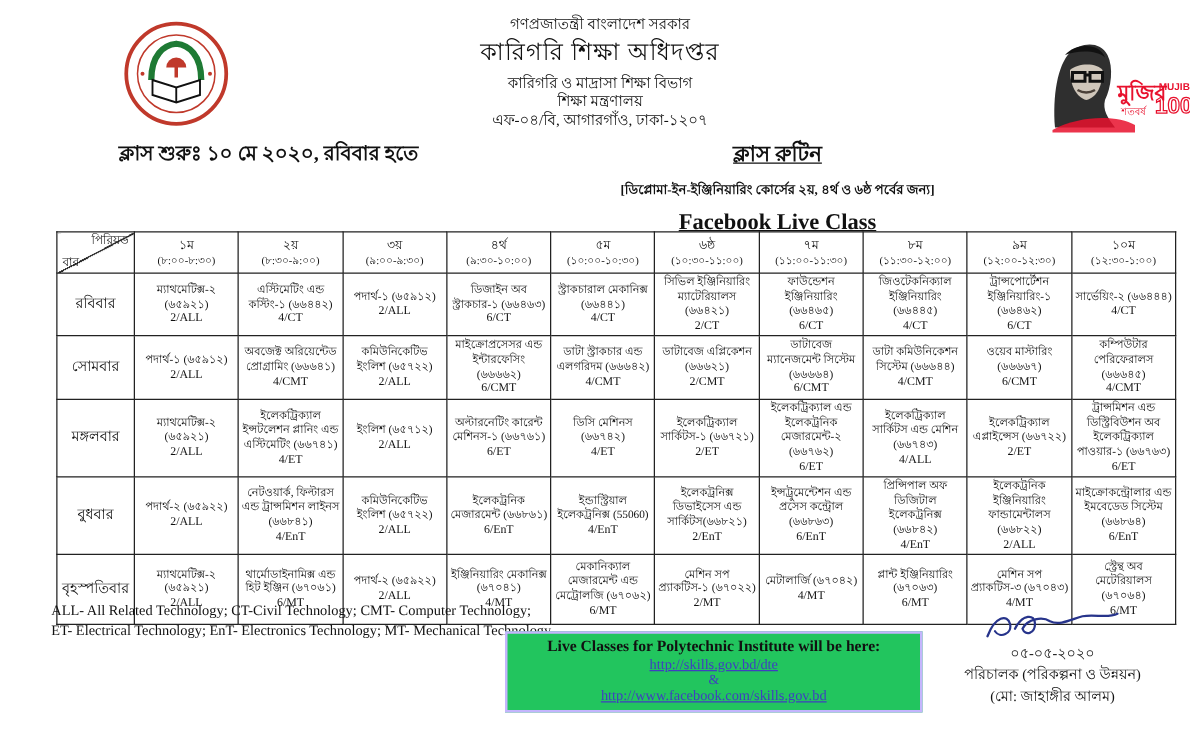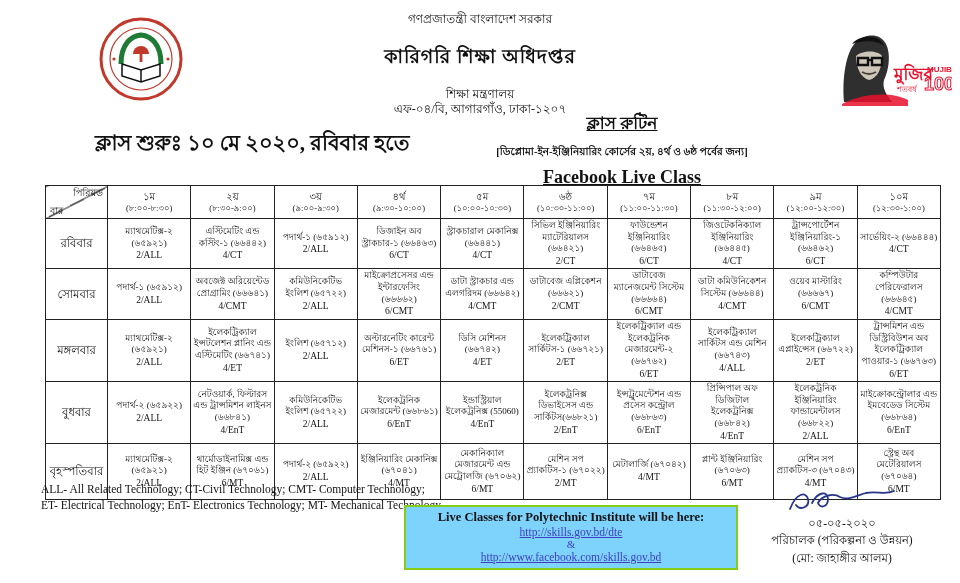--- a/index.html
+++ b/index.html
@@ -2,27 +2,27 @@
 <html><head>
 <meta charset="utf-8">
 <style>
   html,body{margin:0;padding:0;}
   body{width:960px;height:583px;background:#fdfdfd;font-family:"Liberation Serif",serif;color:#111;}
   .page{position:relative;width:960px;height:583px;background:#fff;overflow:hidden;}
 
   
   .gov-block{position:absolute;top:12px;left:0;width:100%;text-align:center;line-height:1.25;}
   .gov-line1{font-size:12px;}
-  .gov-dept{font-size:19px;font-weight:bold;letter-spacing:1px;margin:18px 0;}
+  .gov-dept{font-size:19px;font-weight:normal;letter-spacing:1px;margin:4px 0;}
   .gov-small{font-size:12px;}
   .logo-left{position:absolute;left:98px;top:16px;}
   .logo-right{position:absolute;right:8px;top:22px;}
 
   
-  .class-start{position:absolute;top:127px;left:95px;font-size:21px;font-weight:bold;}
+  .class-start{position:absolute;top:110px;left:95px;font-size:16px;font-weight:bold;}
   .routine-block{position:absolute;top:110px;left:412px;width:420px;text-align:center;}
   .routine-title{font-size:17px;font-weight:bold;text-decoration:underline;}
   .routine-sub{font-size:10.5px;font-weight:bold;margin-top:6px;}
   .fb-live{font-size:18px;font-weight:bold;text-decoration:underline;margin-top:6px;}
 
   
   .tbl-wrap{position:absolute;left:45px;top:185px;}
   table{border-collapse:collapse;table-layout:fixed;width:896px;}
   td{border:1px solid #222;text-align:center;vertical-align:middle;padding:1px 2px;font-size:9px;line-height:1.3;}
   col.day-col{width:62px;}
@@ -33,21 +33,21 @@
   .p-time{font-size:8.5px;}
   .day-cell{font-size:11.5px;}
   .cell-grp{font-size:9.5px;font-family:"Liberation Serif",serif;}
   td.corner{position:relative;padding:0;background:
     linear-gradient(to bottom right,transparent 0,transparent calc(50% - 0.6px),#222 calc(50% - 0.6px),#222 calc(50% + 0.6px),transparent calc(50% + 0.6px));}
   .corner-period{position:absolute;top:1px;right:4px;font-size:9.5px;}
   .corner-day{position:absolute;bottom:1px;left:4px;font-size:9.5px;}
 
   
   .legend{position:absolute;left:41px;top:482px;font-size:11.5px;line-height:1.35;}
-  .live-box{position:absolute;left:404px;top:505px;width:322px;border:2px solid #84cc16;text-align:center;padding:3px 4px 5px 4px;background:#7dd3fc;}
+  .live-box{position:absolute;left:404px;top:505px;width:322px;border:2px solid #c4b5fd;text-align:center;padding:3px 4px 5px 4px;background:#22c55e;}
   .live-title{font-size:12.5px;font-weight:bold;}
   .live-link{font-size:11.5px;text-decoration:underline;display:block;margin-top:1px;}
   .live-amp{font-size:11px;display:block;}
   .sig-block{position:absolute;right:18px;top:487px;width:200px;text-align:center;font-size:11.5px;line-height:1.5;}
   .sig-svg{display:block;margin:0 auto -2px auto;}
 </style>
 </head>
 <body>
 
 <div class="page">
@@ -62,20 +62,21 @@
       <path d="M24,48 L43,54 L62,48 L62,60 L43,66 L24,60 Z" fill="#fff" stroke="#111" stroke-width="1.5"></path>
       <line x1="43" y1="54" x2="43" y2="66" stroke="#111" stroke-width="1.5"></line>
       <circle cx="16" cy="43" r="1.6" fill="#c0392b"></circle>
       <circle cx="70" cy="43" r="1.6" fill="#c0392b"></circle>
     </svg>
   </div>
 
   <div class="gov-block">
     <div class="gov-line1">গণপ্রজাতন্ত্রী বাংলাদেশ সরকার</div>
     <div class="gov-dept">কারিগরি শিক্ষা অধিদপ্তর</div>
+    <div class="gov-small">কারিগরি ও মাদ্রাসা শিক্ষা বিভাগ</div>
     <div class="gov-small">শিক্ষা মন্ত্রণালয়</div>
     <div class="gov-small">এফ-০৪/বি, আগারগাঁও, ঢাকা-১২০৭</div>
   </div>
 
   <div class="logo-right">
     <svg width="118" height="86" viewBox="0 0 118 86">
       <path d="M10,80 C8,55 12,30 22,20 C30,12 46,10 52,22 C57,32 55,48 50,58 C48,66 52,72 58,80 Z" fill="#2f2f2f"></path>
       <path d="M22,34 C28,28 44,28 48,34 C48,46 44,56 35,58 C27,56 22,46 22,34 Z" fill="#cfc6ba"></path>
       <path d="M24,36 h10 v7 h-10 z M38,36 h10 v7 h-10 z" fill="none" stroke="#111" stroke-width="2.4"></path>
       <line x1="34" y1="38" x2="38" y2="38" stroke="#111" stroke-width="2.4"></line>

